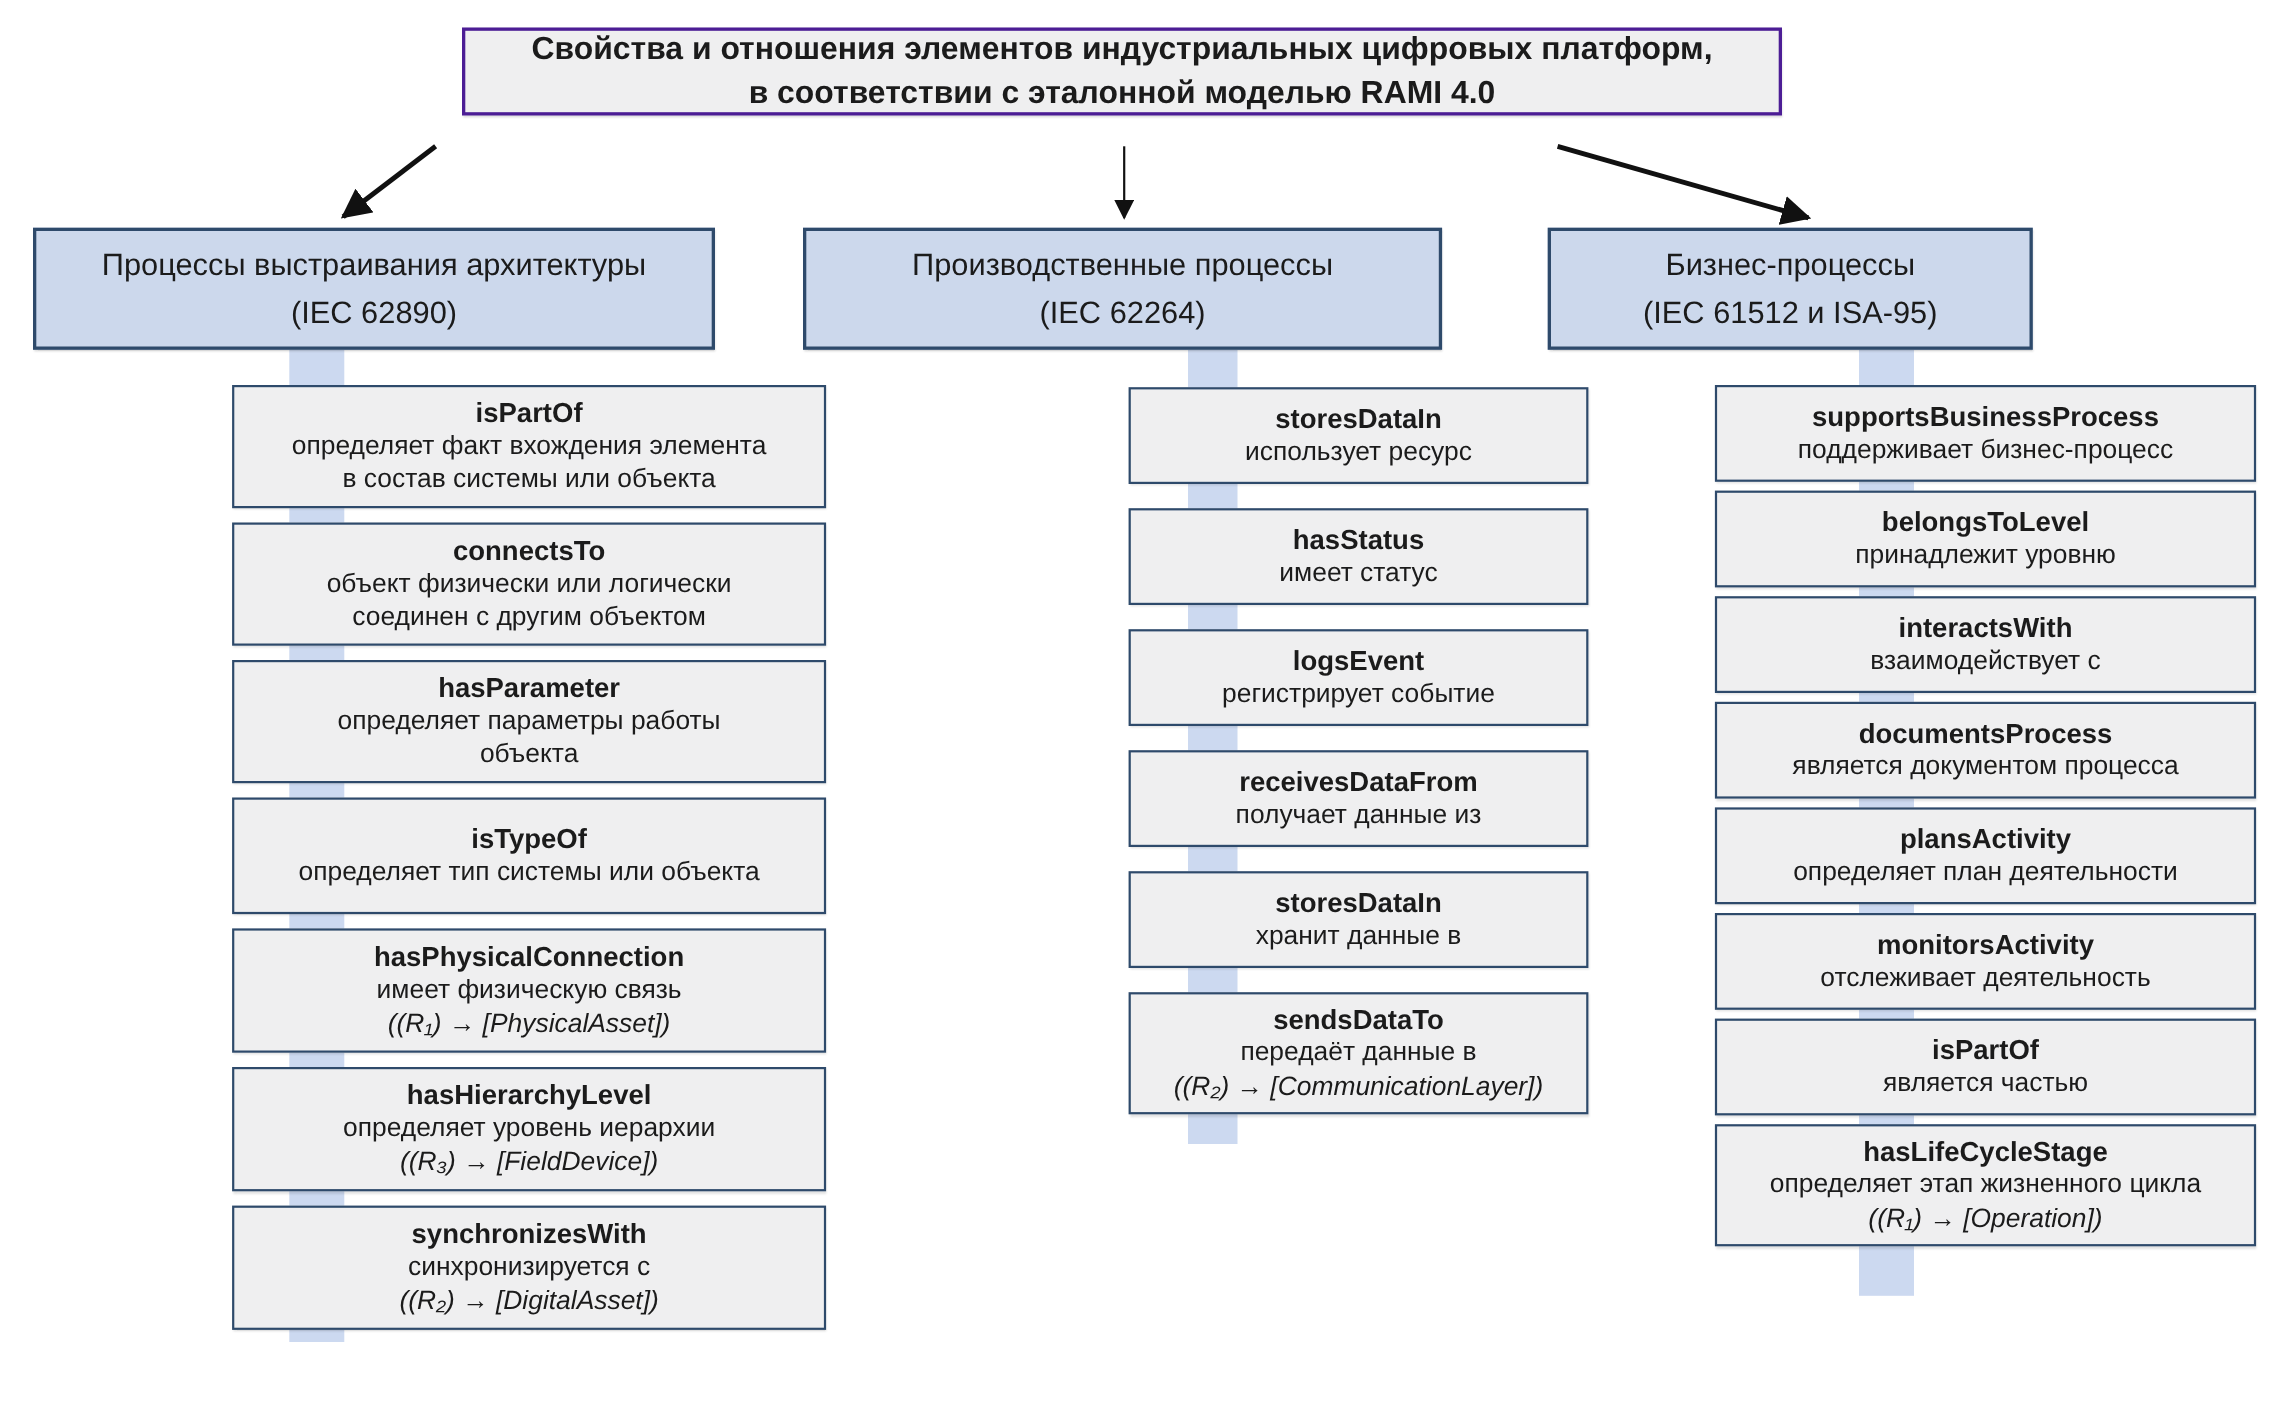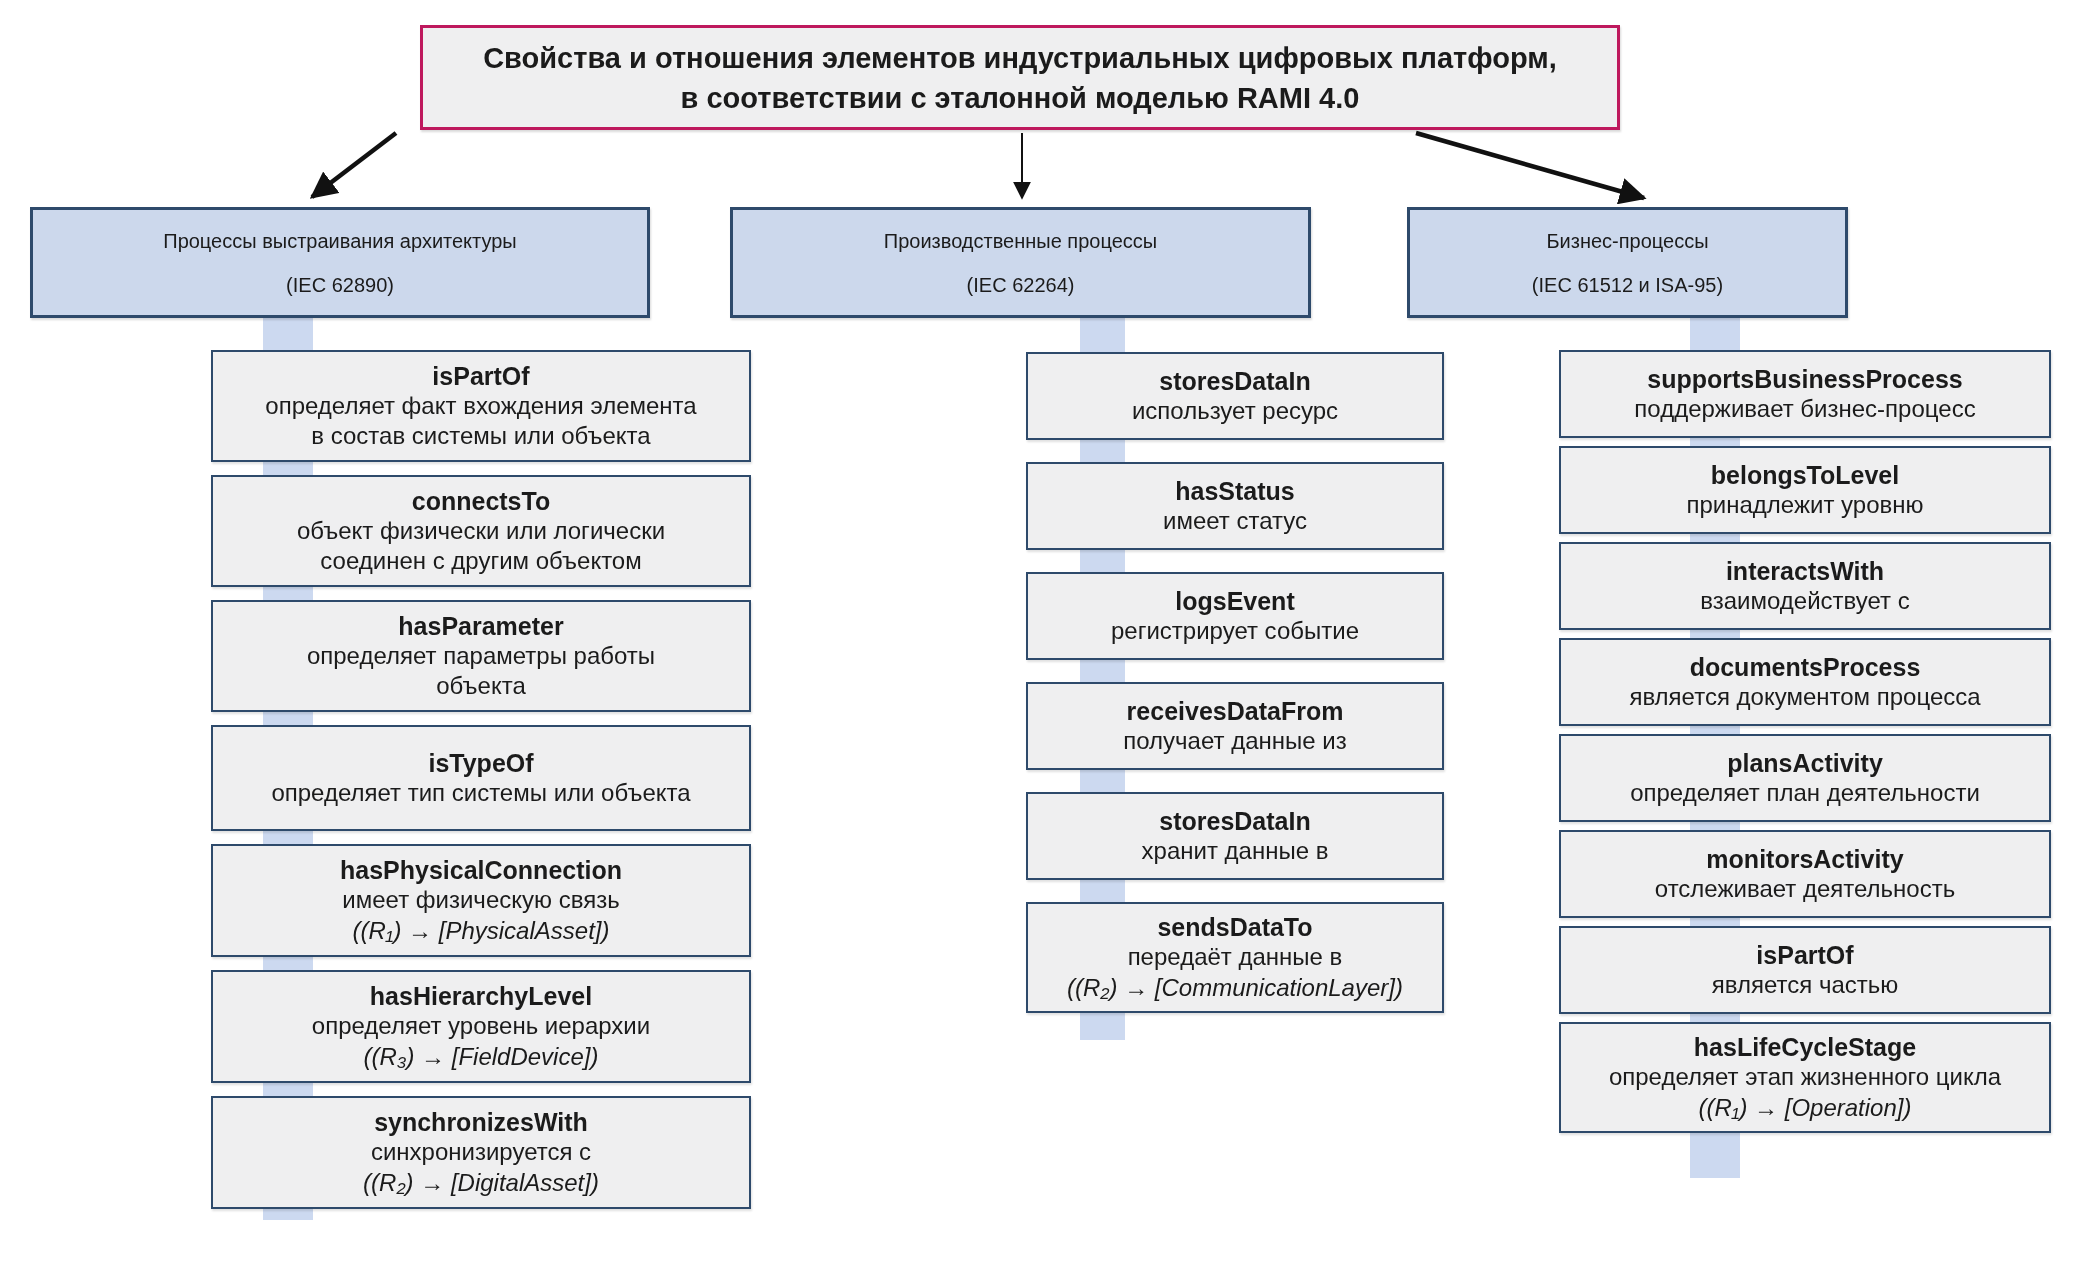--- a/index.html
+++ b/index.html
@@ -6,33 +6,33 @@
   body {
     width: 2085px; height: 1275px; position: relative;
     background: #ffffff; overflow: hidden;
     font-family: "Liberation Sans", sans-serif;
     color: #1b1b1b;
   }
   #arrows { position: absolute; left: 0; top: 0; z-index: 1; pointer-events: none; }
 
   
   #title-box {
-    position: absolute; left: 420px; top: 25px; width: 1200px; height: 105px;
-    background: #efeff0; border: 3px solid #be185d; box-sizing: border-box;
+    position: absolute; left: 420px; top: 25px; width: 1200px; height: 80px;
+    background: #efeff0; border: 3px solid #4c1d95; box-sizing: border-box;
     display: flex; align-items: center; justify-content: center; text-align: center;
     font-weight: bold; font-size: 29px; line-height: 40px; white-space: pre-line;
     box-shadow: 1px 2px 2px rgba(0,0,0,0.15); z-index: 2;
   }
 
   
   .col-header {
     position: absolute; top: 207px; height: 111px;
     background: #ccd8ec; border: 3px solid #2e4a6b; box-sizing: border-box;
     display: flex; flex-direction: column; align-items: center; justify-content: center;
-    text-align: center; font-size: 20px; line-height: 44px;
+    text-align: center; font-size: 28px; line-height: 44px;
     box-shadow: 1px 2px 2px rgba(0,0,0,0.15); z-index: 3;
   }
   #header-architecture { left: 30px;   width: 620px; }
   #header-production   { left: 730px;  width: 581px; }
   #header-business     { left: 1407px; width: 441px; }
 
   
   .spine { position: absolute; background: #ccd9f0; z-index: 2; }
   #spine-architecture { left: 263px;  top: 318px; width: 50px; height: 902px; }
   #spine-production   { left: 1080px; top: 318px; width: 45px; height: 722px; }

